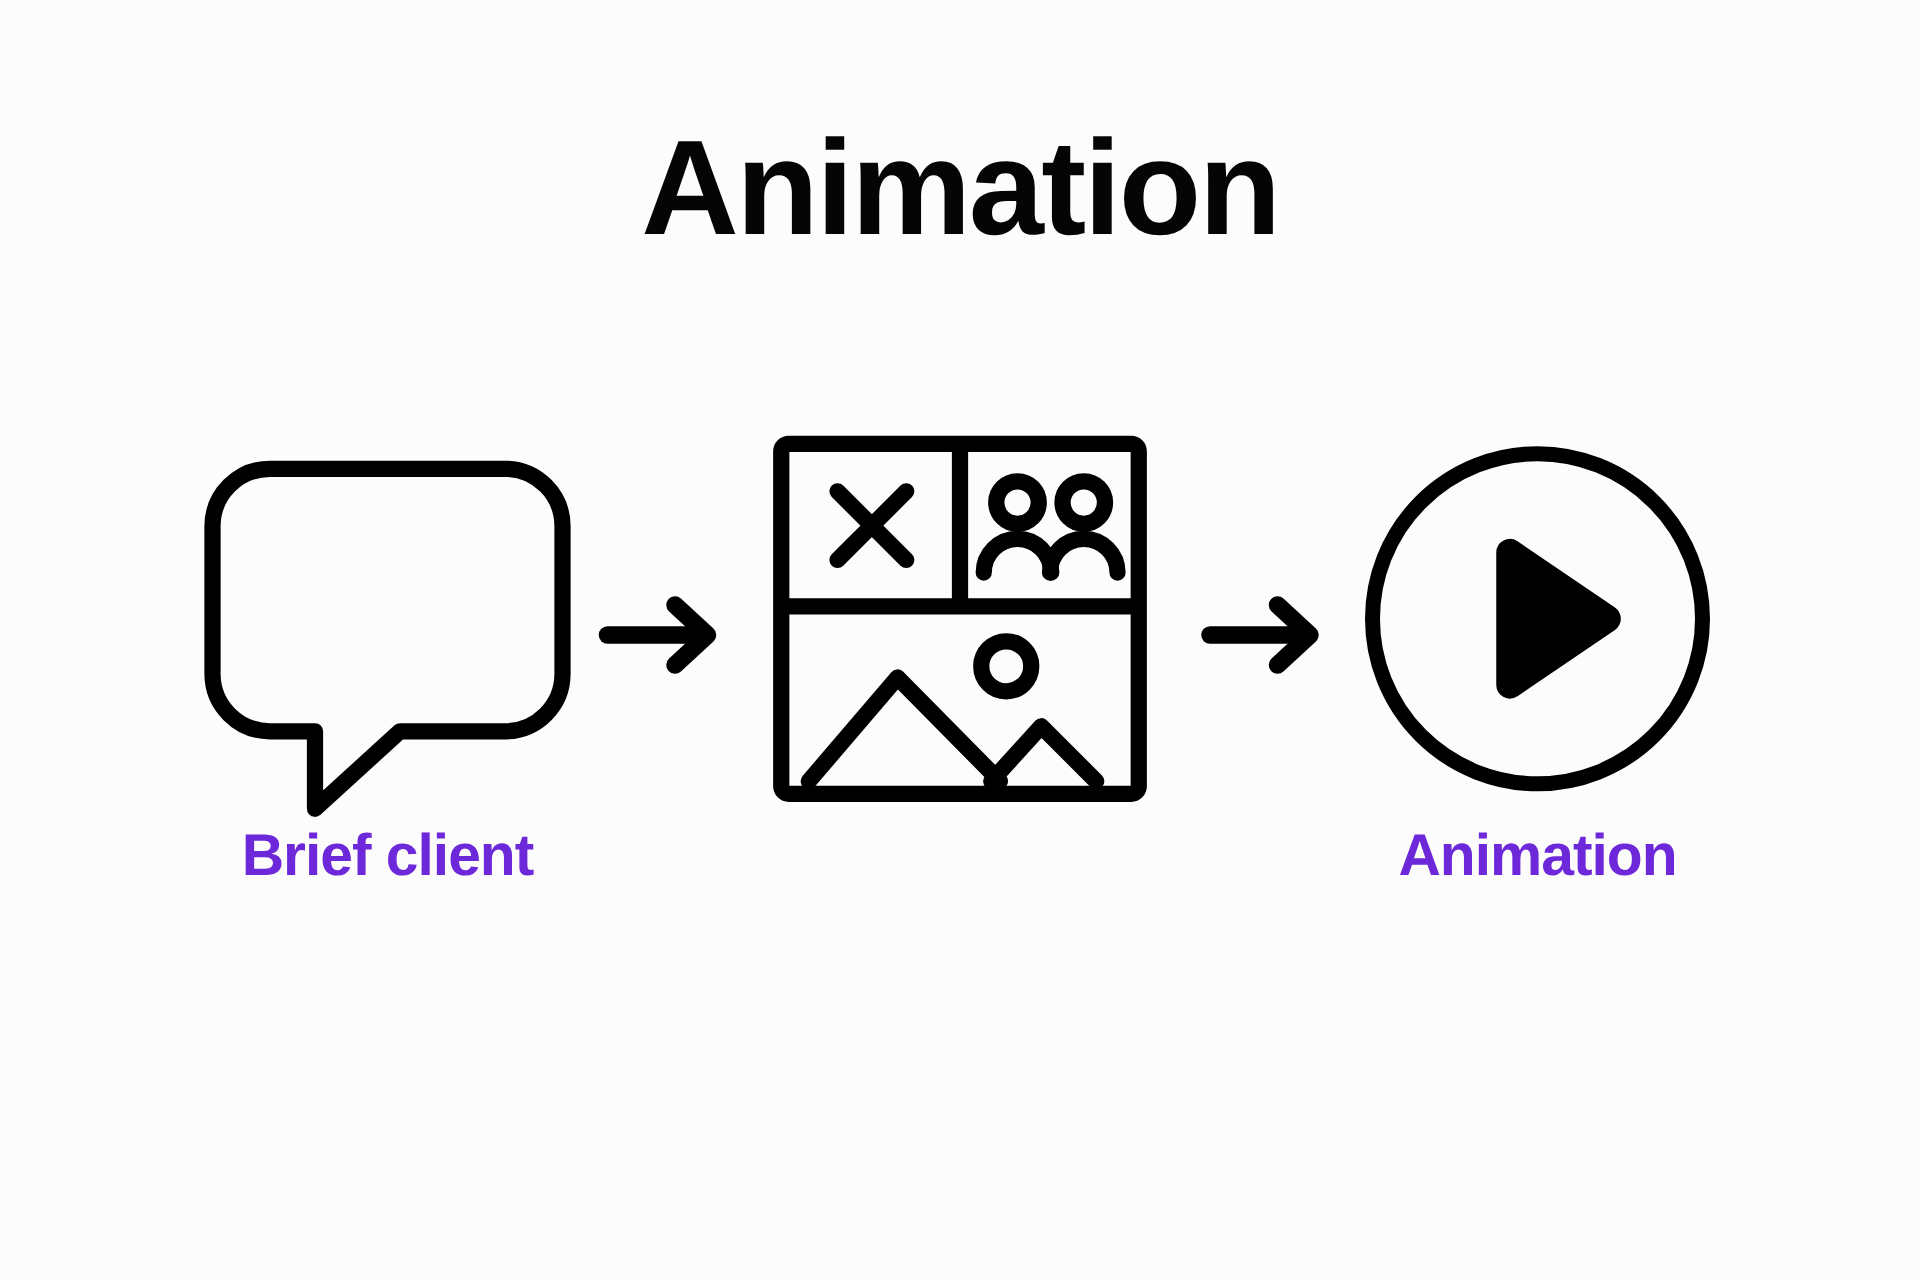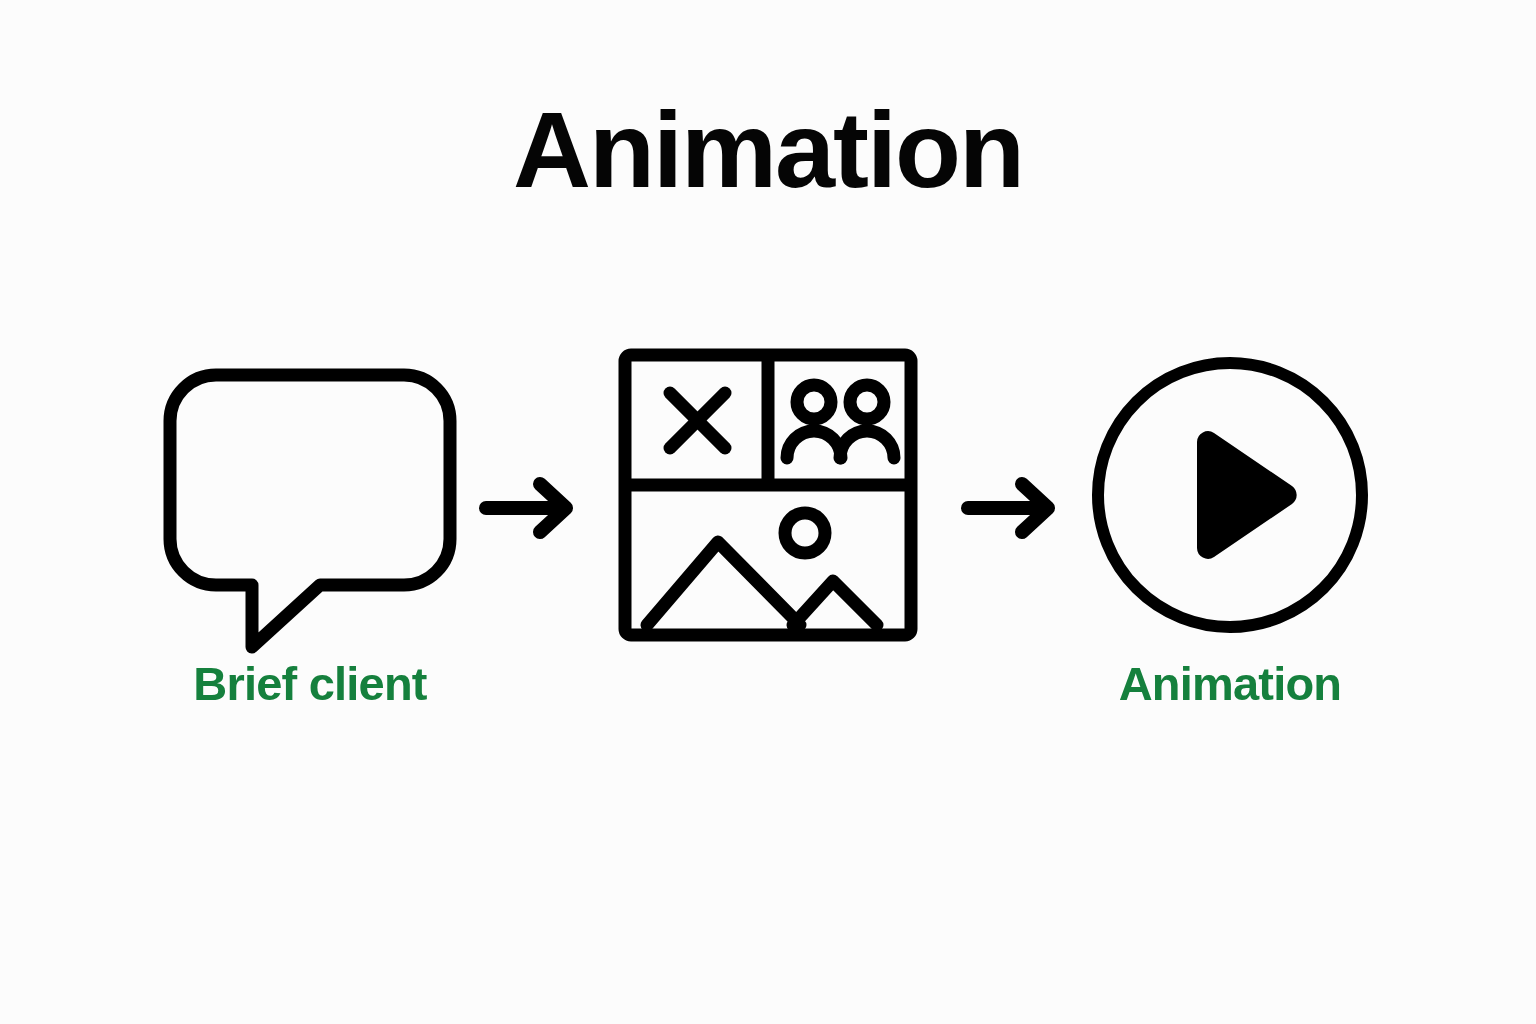--- a/index.html
+++ b/index.html
@@ -73,21 +73,21 @@
   .step-label {
     position: absolute;
     left: 0;
     top: 318px;
     width: 330px;
     text-align: center;
     font-size: 47px;
     font-weight: 700;
     letter-spacing: -0.8px;
     line-height: 1.1;
-    color: #15803d;
+    color: #6d28d9;
     white-space: nowrap;
   }
 
   
   .arrow {
     position: absolute;
     top: 128px;
     width: 110px;
     height: 80px;
   }

